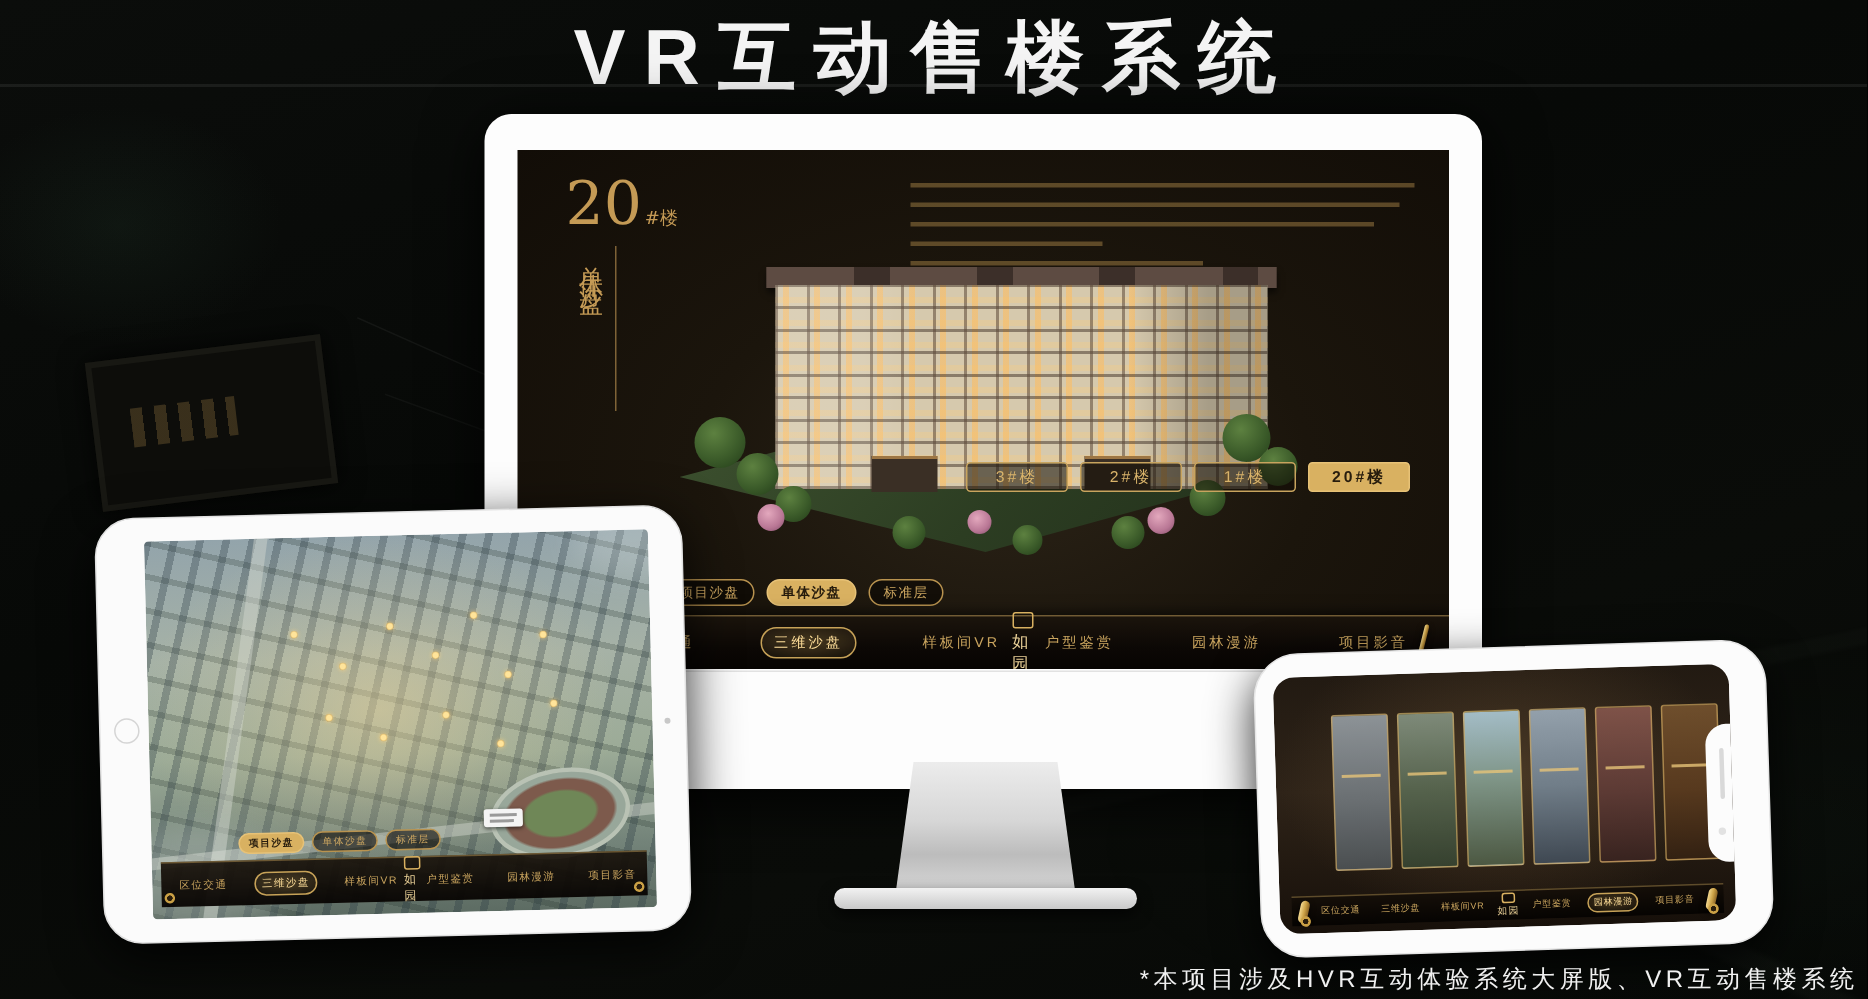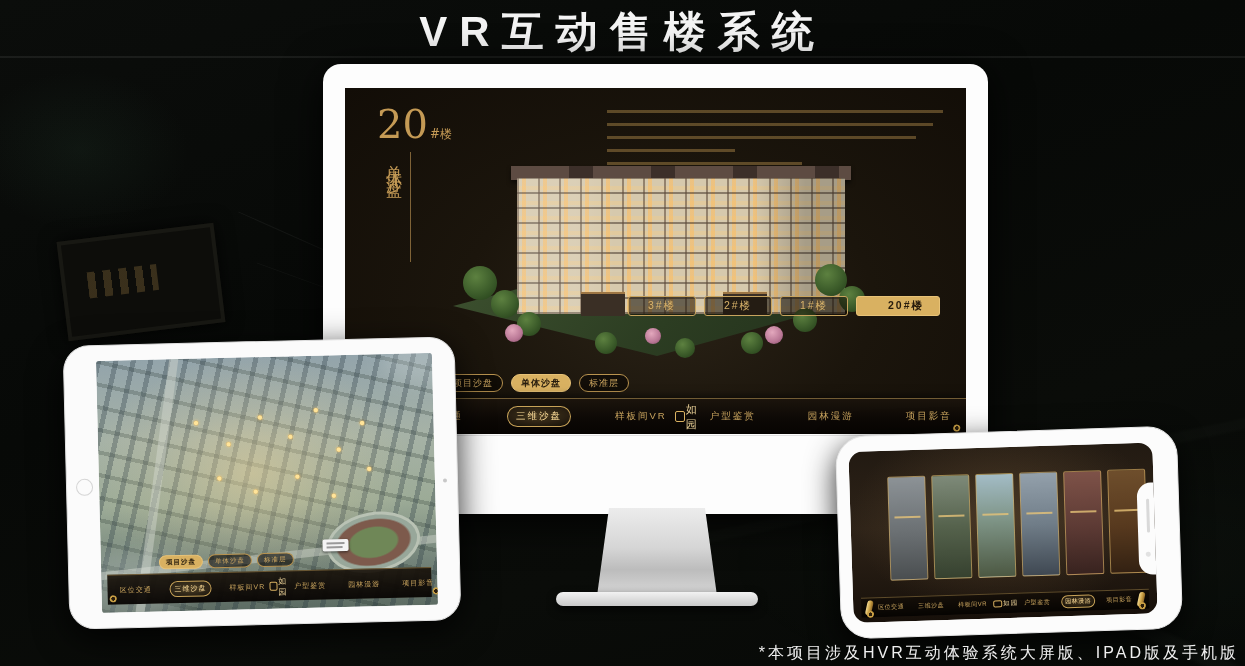--- a/index.html
+++ b/index.html
@@ -15,25 +15,25 @@
   .bg-map{position:absolute;right:0;bottom:0;width:560px;height:260px;opacity:.5;
     background:
       linear-gradient(25deg,transparent 46%,rgba(150,170,150,.07) 47%,rgba(150,170,150,.07) 49%,transparent 50%),
       linear-gradient(-12deg,transparent 62%,rgba(150,170,150,.05) 63%,rgba(150,170,150,.05) 65%,transparent 66%),
       radial-gradient(ellipse at 80% 60%,rgba(60,90,70,.15),transparent 65%);}
   .bg-strip{position:absolute;left:0;top:56px;width:100%;height:2px;background:rgba(255,255,255,.07);}
   .bg-diag{position:absolute;left:230px;top:250px;width:190px;height:1px;background:rgba(255,255,255,.05);transform:rotate(24deg);}
   .bg-diag2{position:absolute;left:250px;top:300px;width:220px;height:1px;background:rgba(255,255,255,.04);transform:rotate(20deg);}
   
   .title{position:absolute;left:0;top:4px;width:100%;text-align:center;color:#f4f4f4;
-    font-size:42px;font-weight:bold;letter-spacing:12px;}
+    font-size:52px;font-weight:bold;letter-spacing:12px;}
   
   .footnote{position:absolute;right:6px;bottom:2px;color:#f0f0f0;font-size:16px;letter-spacing:3px;}
   
-  .monitor{position:absolute;left:323px;top:64px;width:665px;height:450px;background:#fdfdfd;
+  .monitor{position:absolute;left:323px;top:76px;width:665px;height:450px;background:#fdfdfd;
     border-radius:18px;box-shadow:0 8px 40px rgba(0,0,0,.9);}
   .monitor .seam{position:absolute;left:0;bottom:78px;width:100%;height:1px;background:#e2e2e2;}
   .mscreen{position:absolute;left:22px;top:24px;width:621px;height:346px;background:#171209;overflow:hidden;
     background:radial-gradient(ellipse at 52% 62%,#2b2317 0%,#1b150c 45%,#120d07 100%);}
   .stand-neck{position:absolute;left:597px;top:508px;width:120px;height:88px;
     background:linear-gradient(180deg,#ececec 0%,#d6d6d6 45%,#bcbcbc 70%,#d9d9d9 100%);
     clip-path:polygon(10% 0,90% 0,100% 100%,0 100%);}
   .stand-base{position:absolute;left:556px;top:592px;width:202px;height:14px;border-radius:7px;
     background:linear-gradient(180deg,#f2f2f2,#c9c9c9);box-shadow:0 4px 10px rgba(0,0,0,.7);}
   
@@ -67,36 +67,36 @@
     box-shadow:inset 0 2px 0 rgba(255,190,100,.5);}
   .bld .d1{left:64px;} .bld .d2{left:206px;}
   .tree{position:absolute;border-radius:50%;
     background:radial-gradient(circle at 38% 32%,#5d8140 0%,#3c5c2a 55%,#223c18 100%);}
   .tree.pink{background:radial-gradient(circle at 40% 35%,#e3a8bd 0%,#b97795 60%,#7e4a66 100%);}
   
   .floors{position:absolute;right:26px;top:208px;display:flex;flex-direction:row;gap:8px;}
   .fbtn{width:66px;height:18px;display:flex;align-items:center;justify-content:center;
     border:1px solid #c8a45e;border-radius:3px;color:#d9b36a;font-size:10.5px;letter-spacing:2px;
     background:rgba(18,12,6,.55);}
-  .fbtn.active{background:#d9b161;color:#271c0d;font-weight:bold;border-color:#e7c277;padding-left:16px;}
+  .fbtn.active{background:#d9b161;color:#271c0d;font-weight:bold;border-color:#e7c277;}
   
   .tabs{position:absolute;left:98px;bottom:42px;display:flex;gap:8px;}
   .tab{height:16px;padding:0 9px;display:flex;align-items:center;border:1px solid #b9934f;
     border-radius:9px;color:#cfa861;font-size:9px;letter-spacing:1px;background:rgba(10,7,4,.6);}
   .tab.active{background:#d9b161;color:#271c0d;border-color:#e7c277;font-weight:bold;}
   
   .navbar{position:absolute;left:0;bottom:0;width:100%;height:36px;
     background:linear-gradient(180deg,#1b140c 0%,#0c0805 60%,#070402 100%);
     border-top:1px solid rgba(201,164,94,.55);box-shadow:0 -2px 8px rgba(0,0,0,.6);
     display:flex;align-items:center;justify-content:space-between;padding:0 16px 0 64px;box-sizing:border-box;}
   .nav-group{display:flex;gap:36px;align-items:center;}
   .nav-item{color:#c9a45e;font-size:9.5px;letter-spacing:2px;white-space:nowrap;padding:3px 8px;}
   .nav-item.active{border:1px solid rgba(217,177,97,.9);border-radius:12px;
     background:radial-gradient(ellipse,rgba(217,177,97,.28),rgba(217,177,97,.05));color:#ffdf9a;}
-  .nav-logo{display:flex;flex-direction:row;align-items:center;gap:1px;color:#e8cf96;}
+  .nav-logo{display:flex;flex-direction:column;align-items:center;gap:1px;color:#e8cf96;}
   .nav-logo .seal{width:12px;height:9px;border:1px solid #d9b161;border-radius:2px;}
   .nav-logo .txt{font-family:"DejaVu Serif",serif;font-size:11px;letter-spacing:1px;}
   .scroll{width:10px;height:26px;border-radius:5px;transform:rotate(14deg);
     background:linear-gradient(90deg,#f4d98f 0%,#caa045 55%,#8a6325 100%);
     box-shadow:0 2px 4px rgba(0,0,0,.7);position:relative;}
   .scroll::after{content:"";position:absolute;right:-3px;bottom:-2px;width:7px;height:7px;border-radius:50%;
     background:radial-gradient(circle,#2a1d0c 0 35%,#caa045 40% 100%);}
   
   .tablet{position:absolute;left:66px;top:341px;width:390px;height:282px;background:#fbfbfb;
     border:1px solid #e1e1e1;border-radius:26px;transform:rotate(-1.4deg);
@@ -342,14 +342,14 @@
         </div>
         <div class="scroll"></div>
       </div>
       <div class="notch">
         <div class="spk"></div>
         <div class="cm"></div>
       </div>
     </div>
   </div>
 
-  <div class="footnote">*本项目涉及HVR互动体验系统大屏版、IPAD版及手机版</div>
+  <div class="footnote">*本项目涉及HVR互动体验系统大屏版、VR互动售楼系统</div>
 </div>
 
 </body></html>

